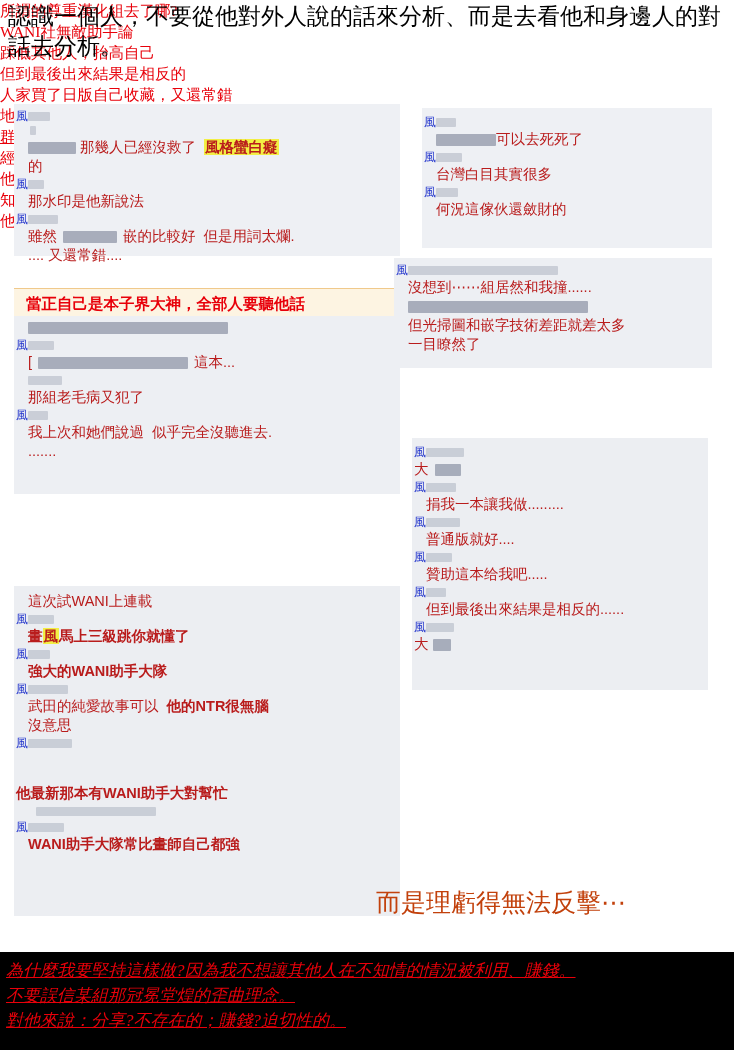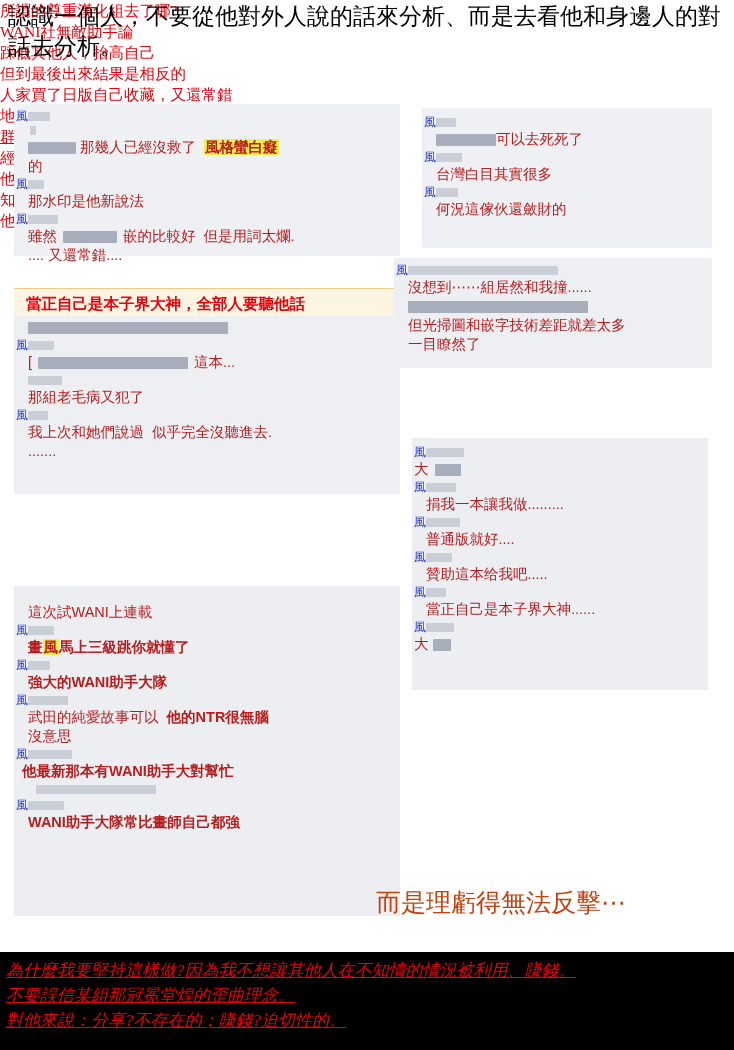--- a/index.html
+++ b/index.html
@@ -155,30 +155,30 @@
     <div class="nick"><span class="blur" style="width:34px; margin-left:12px;"></span></div>
     <div class="line">那組老毛病又犯了</div>
     <div class="nick">風<span class="blur" style="width:20px;"></span></div>
     <div class="line"><span>我上次和她們說過</span>&nbsp;&nbsp;<span>似乎完全沒聽進去.</span></div>
     <div class="line">.......</div>
   </div>
 
   <div class="redline" style="left:46px; top:562px;">WANI社無敵助手論</div>
 
   <div class="chatblock tint3" style="left:14px; top:586px; width:386px; height:330px;">
-    <div class="line" style="padding-top:17px;">這次試WANI上連載</div>
+    <div class="line" style="padding-top:6px;">這次試WANI上連載</div>
     <div class="nick">風<span class="blur" style="width:26px;"></span></div>
     <div class="line bold"><span>畫</span><span class="hl">風</span><span>馬上三級跳你就懂了</span></div>
     <div class="nick">風<span class="blur" style="width:22px;"></span></div>
     <div class="line bold">強大的WANI助手大隊</div>
     <div class="nick">風<span class="blur" style="width:40px;"></span></div>
     <div class="line"><span>武田的純愛故事可以</span>&nbsp;&nbsp;<span class="bold">他的NTR很無腦</span></div>
     <div class="line">沒意思</div>
     <div class="nick">風<span class="blur" style="width:44px;"></span></div>
-    <div class="line bold" style="padding-left:8px;">他最新那本有WANI助手大對幫忙</div>
+    <div class="line bold" style="padding-left:2px;margin-top:33px;">他最新那本有WANI助手大對幫忙</div>
     <div class="nick"><span class="blur" style="width:120px; margin-left:20px;"></span></div>
     <div class="nick">風<span class="blur" style="width:36px;"></span></div>
     <div class="line bold">WANI助手大隊常比畫師自己都強</div>
   </div>
 
   <div class="redline" style="left:420px; top:58px;">踩低其他人，抬高自己</div>
   <div class="redline" style="left:420px; top:79px;">但到最後出來結果是相反的</div>
 
   <div class="chatblock" style="left:422px; top:108px; width:290px; height:140px;">
     <div class="nick" style="margin-top:6px;">風<span class="blur" style="width:20px;"></span></div>
@@ -203,21 +203,21 @@
   <div class="chatblock tint3" style="left:412px; top:438px; width:296px; height:252px;">
     <div class="nick" style="margin-top:6px;">風<span class="blur" style="width:38px;"></span></div>
     <div class="line" style="padding-left:2px;"><span>大</span><span class="blurdark" style="width:26px; margin-left:6px;"></span></div>
     <div class="nick">風<span class="blur" style="width:30px;"></span></div>
     <div class="line">捐我一本讓我做.........</div>
     <div class="nick">風<span class="blur" style="width:34px;"></span></div>
     <div class="line">普通版就好....</div>
     <div class="nick">風<span class="blur" style="width:26px;"></span></div>
     <div class="line">贊助這本给我吧.....</div>
     <div class="nick">風<span class="blur" style="width:20px;"></span></div>
-    <div class="line">當正自己是本子界大神......</div>
+    <div class="line">但到最後出來結果是相反的......</div>
     <div class="nick">風<span class="blur" style="width:28px;"></span></div>
     <div class="line" style="padding-left:2px;"><span>大</span><span class="blurdark" style="width:18px; margin-left:4px;"></span></div>
   </div>
 
   <div class="redline u" style="left:446px; top:708px;">群內對話、句句屬實</div>
   <div class="redline" style="left:398px; top:762px;">經典對白太多未能完全盡錄</div>
 
   <div class="redline" style="left:370px; top:808px;">他在北+說自己不喜歡撕逼?</div>
   <div class="redline" style="left:370px; top:834px;">知他往事的人就知：不存在的.jpg</div>
   <div class="redline" style="left:370px; top:860px;">他不是不想反擊</div>

